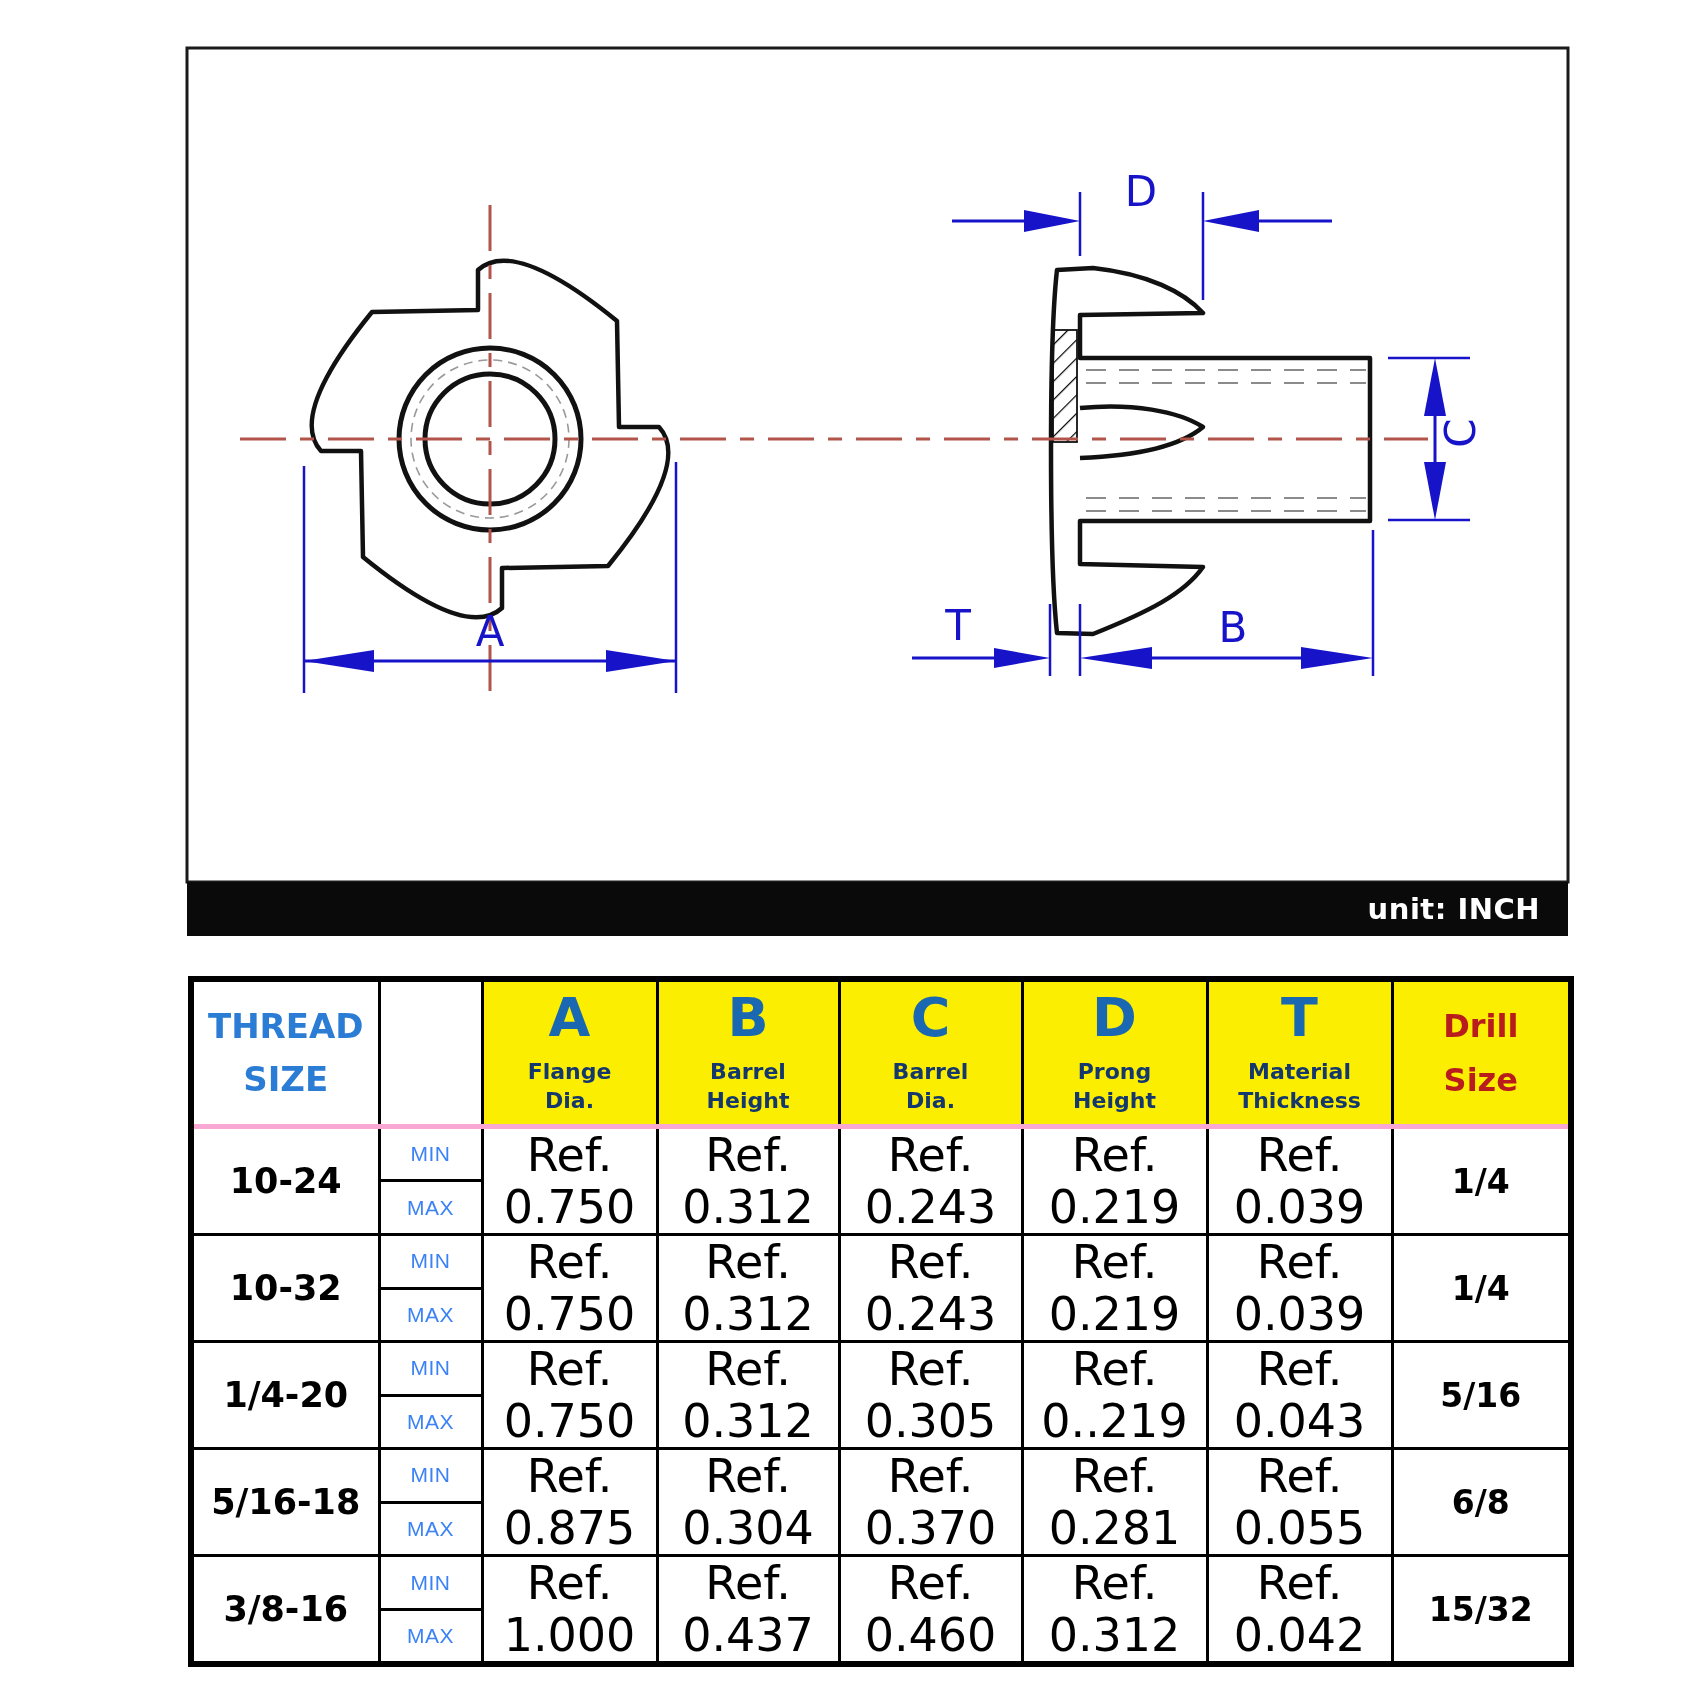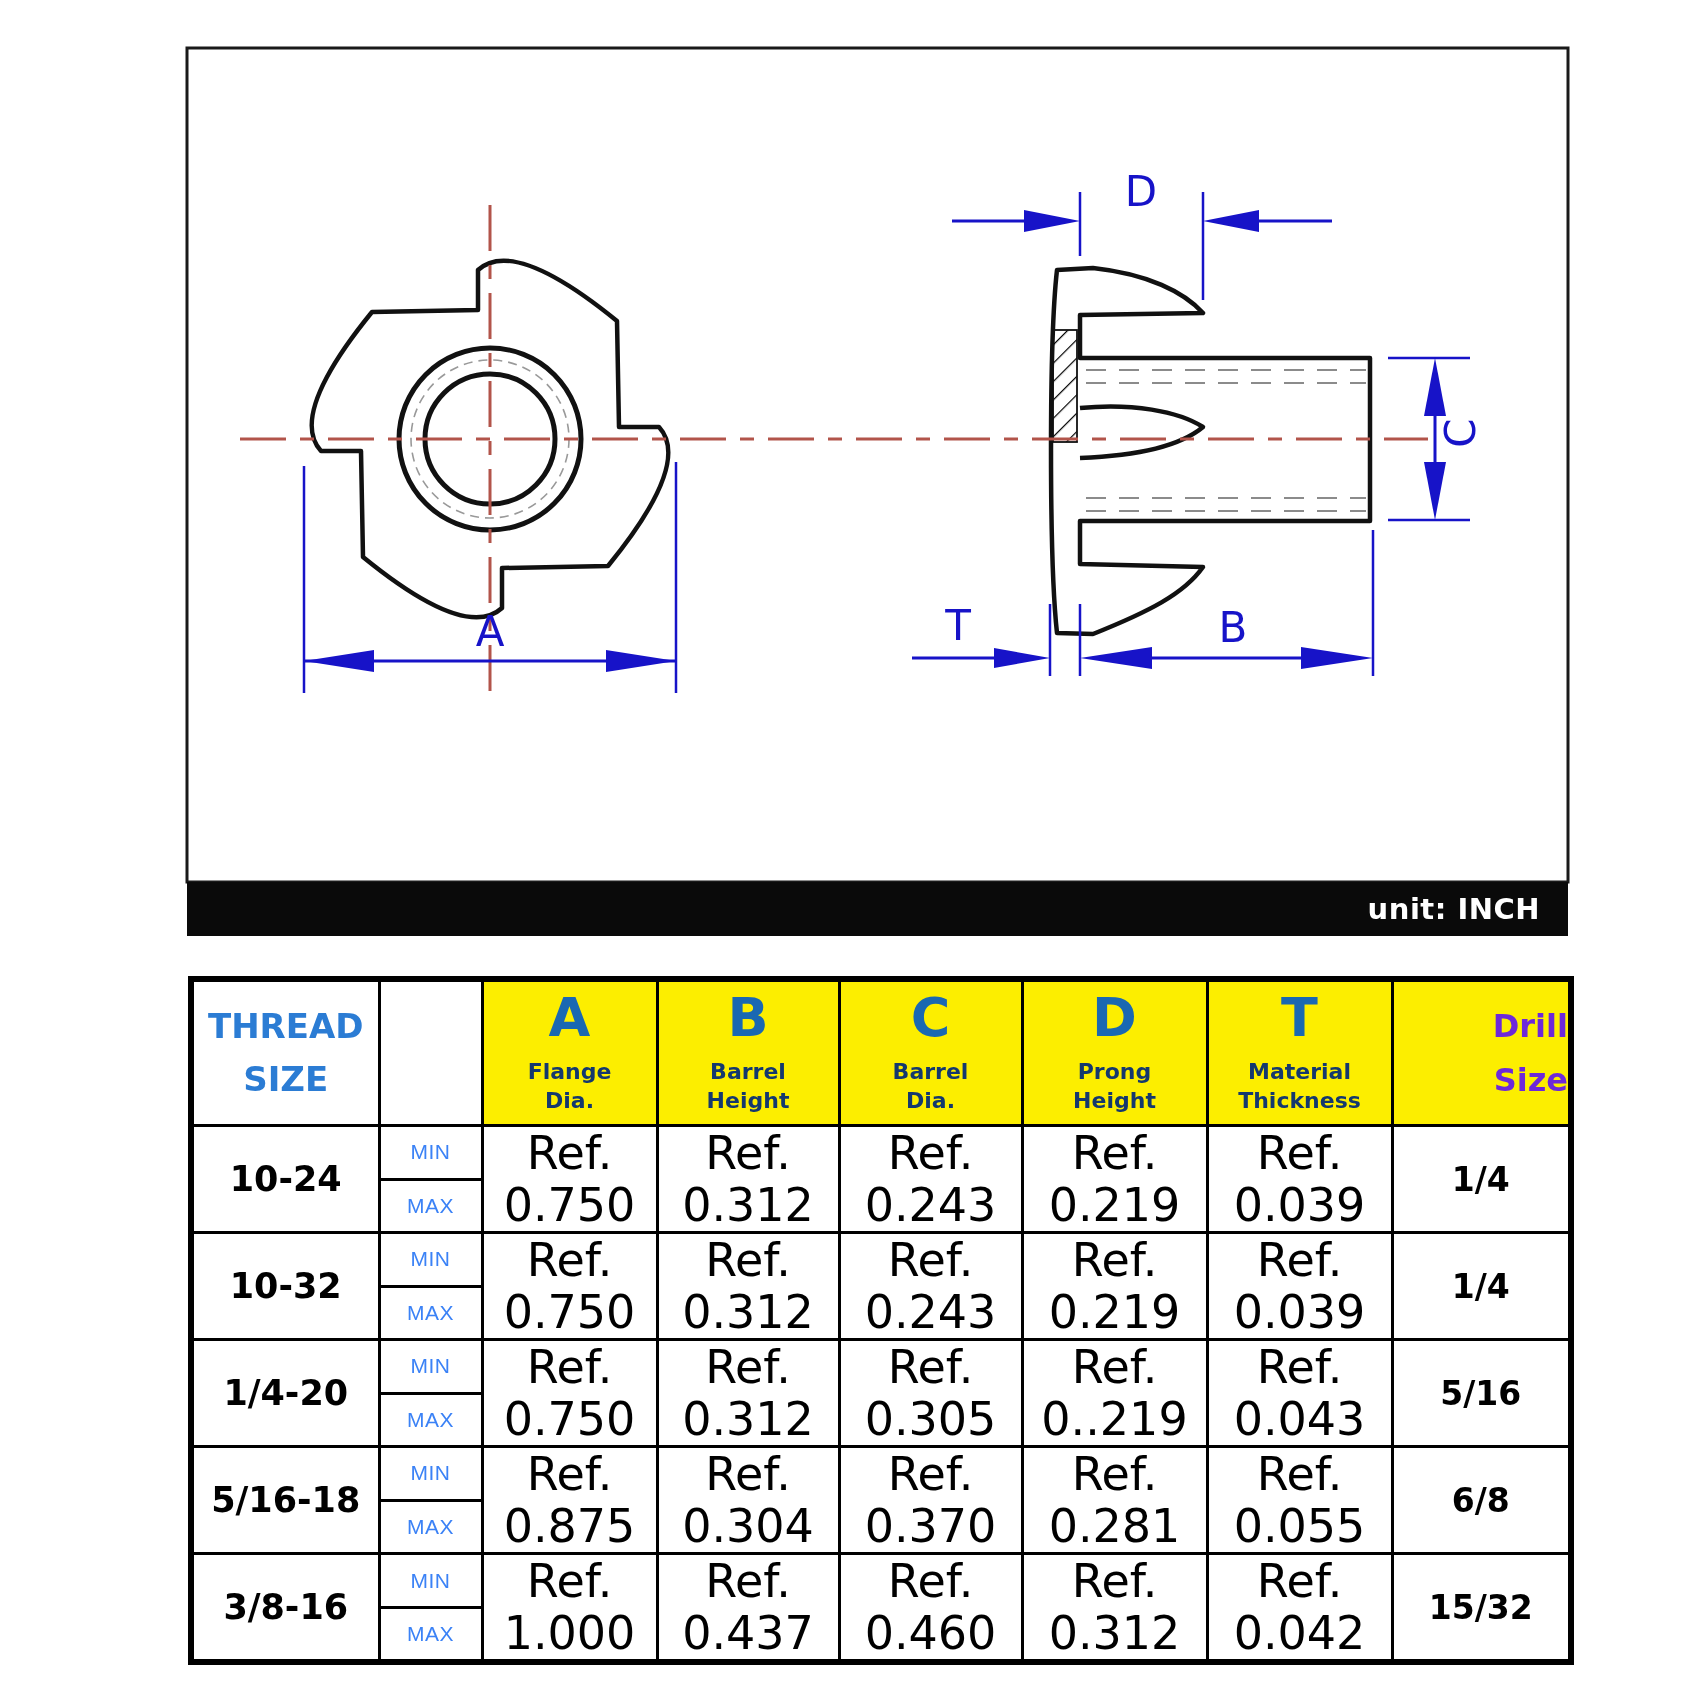--- a/index.html
+++ b/index.html
@@ -7,31 +7,31 @@
         font-family:"DejaVu Sans","Liberation Sans",sans-serif;}
   #drawing-svg{position:absolute;left:0;top:0;}
   #unit-bar{position:absolute;left:187px;top:882px;width:1381px;height:54px;background:#0a0a0a;
             display:flex;align-items:center;justify-content:flex-end;box-sizing:border-box;padding-right:28px;}
   #unit-bar span{color:#ffffff;font-size:29px;font-weight:bold;letter-spacing:0.5px;}
   #spec-table{position:absolute;left:188px;top:976px;width:1380px;border-collapse:collapse;table-layout:fixed;
               background:#ffffff;}
   #spec-table,
   #spec-table th,#spec-table td{border:3px solid #000;}
   #spec-table{border:6px solid #000;}
-  #spec-table thead th{border-bottom:2px solid #f9a8d4;height:142px;padding:0;vertical-align:middle;}
+  #spec-table thead th{border-bottom:5px solid #f9a8d4;height:142px;padding:0;vertical-align:middle;}
   #spec-table tbody tr{height:52px;}
   #spec-table td,#spec-table tbody th{padding:0;text-align:center;vertical-align:middle;}
   tbody.rowgroup > tr.r-min > th,
   tbody.rowgroup > tr.r-min > td{border-top:5px solid #000;}
   .th-thread{background:#ffffff;color:#2b7cd4;font-size:34px;font-weight:bold;line-height:1.55;text-align:center;}
   .th-empty{background:#ffffff;}
   .th-dim{background:#fcee00;text-align:center;}
   .th-dim .letter{color:#1a68b2;font-size:54px;font-weight:bold;line-height:1.05;margin-bottom:10px;}
   .th-dim .desc{color:#14386e;font-size:22px;font-weight:bold;line-height:1.35;}
-  .th-drill{background:#fcee00;color:#6d28d9;font-size:32px;font-weight:bold;line-height:1.7;text-align:right;}
+  .th-drill{background:#fcee00;color:#b91c1c;font-size:32px;font-weight:bold;line-height:1.7;text-align:center;}
   .cell-thread{font-size:35px;font-weight:bold;color:#000;}
   .cell-mm{font-size:21px;color:#3b82f6;font-family:"Liberation Sans",sans-serif;letter-spacing:0.5px;}
   .cell-dim .half{height:52px;display:flex;align-items:center;justify-content:center;font-size:46px;color:#000;}
   .cell-drill{font-size:33px;font-weight:bold;color:#000;}
 </style>
 </head>
 <body>
 
 <div id="page">
 

